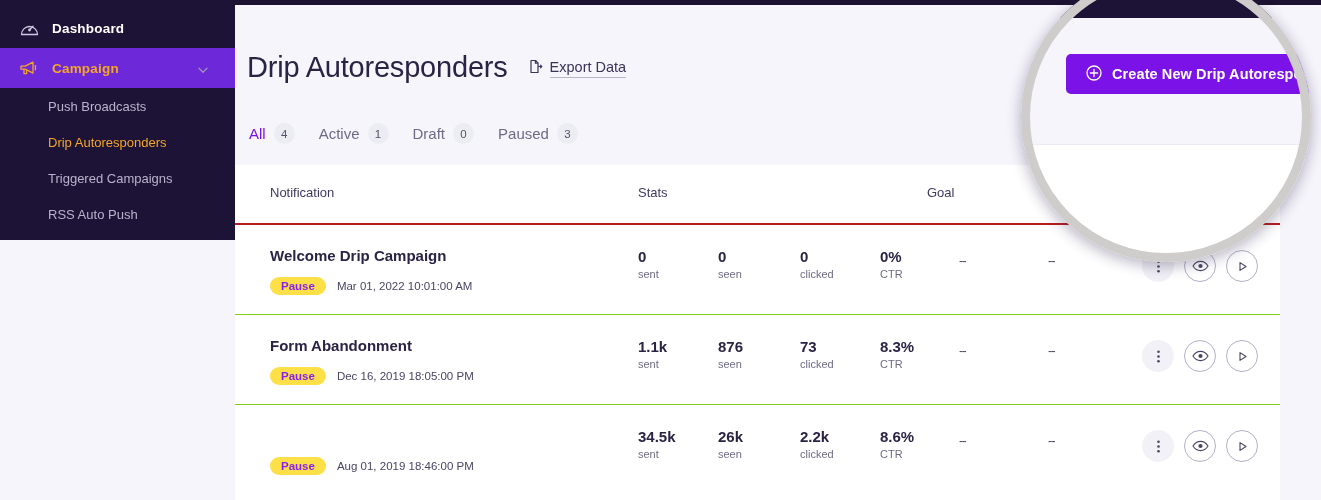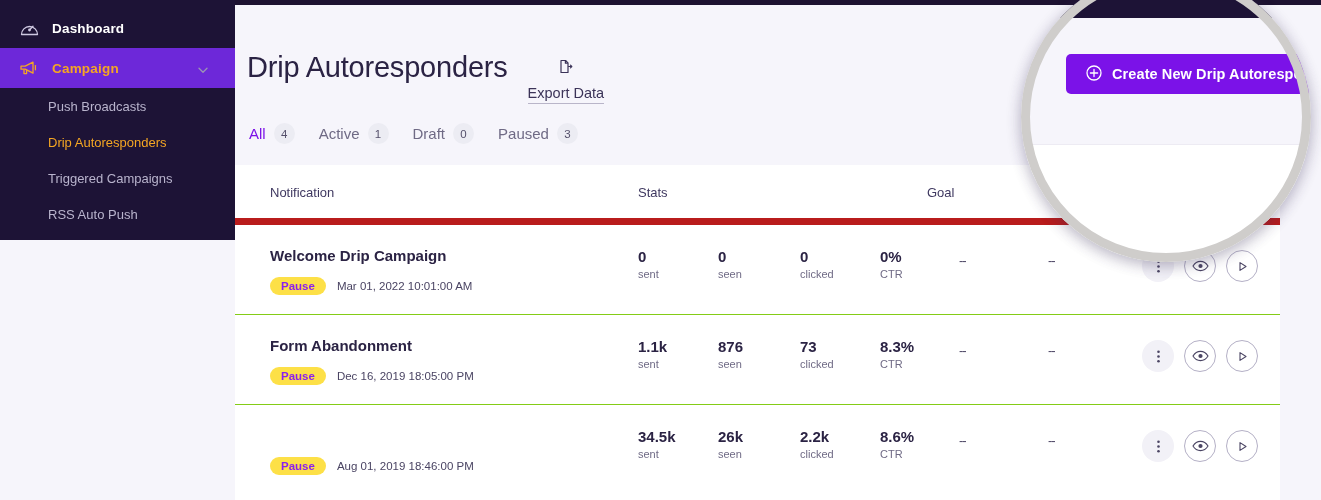--- a/index.html
+++ b/index.html
@@ -60,21 +60,21 @@
   .page-title-row {
     position: absolute; left: 12px; top: 46px;
     display: flex; align-items: baseline; gap: 20px;
   }
   .page-title {
     font-size: 29px; color: #2b2344; font-weight: normal;
     letter-spacing: -.2px; white-space: nowrap;
   }
   .export-link {
     display: flex; align-items: center; gap: 7px; cursor: pointer;
-    position: relative; top: -3px; flex-direction: column;
+    position: relative; top: -3px;
   }
   .export-text {
     font-size: 14.5px; color: #3b3358;
     border-bottom: 1px solid #b9b5c9; padding-bottom: 2px;
     white-space: nowrap;
   }
 
   
   .tabs {
     position: absolute; left: 14px; top: 118px;
@@ -90,21 +90,21 @@
     font-size: 11.5px; color: #55506b;
   }
 
   
   .card {
     position: absolute; left: 0; top: 160px;
     width: 1045px; height: 340px;
     background: #ffffff;
   }
   .table-head {
-    position: relative; height: 60px; border-bottom: 7px solid #b91c1c;
+    position: relative; height: 60px; border-bottom: 2px solid #b91c1c;
   }
   .th {
     position: absolute; top: 20px; font-size: 13px;
     color: #3f3860; font-weight: normal; white-space: nowrap;
   }
   .th.c-notification { left: 35px; }
   .th.c-stats        { left: 403px; }
   .th.c-goal         { left: 692px; }
 
   .row {

